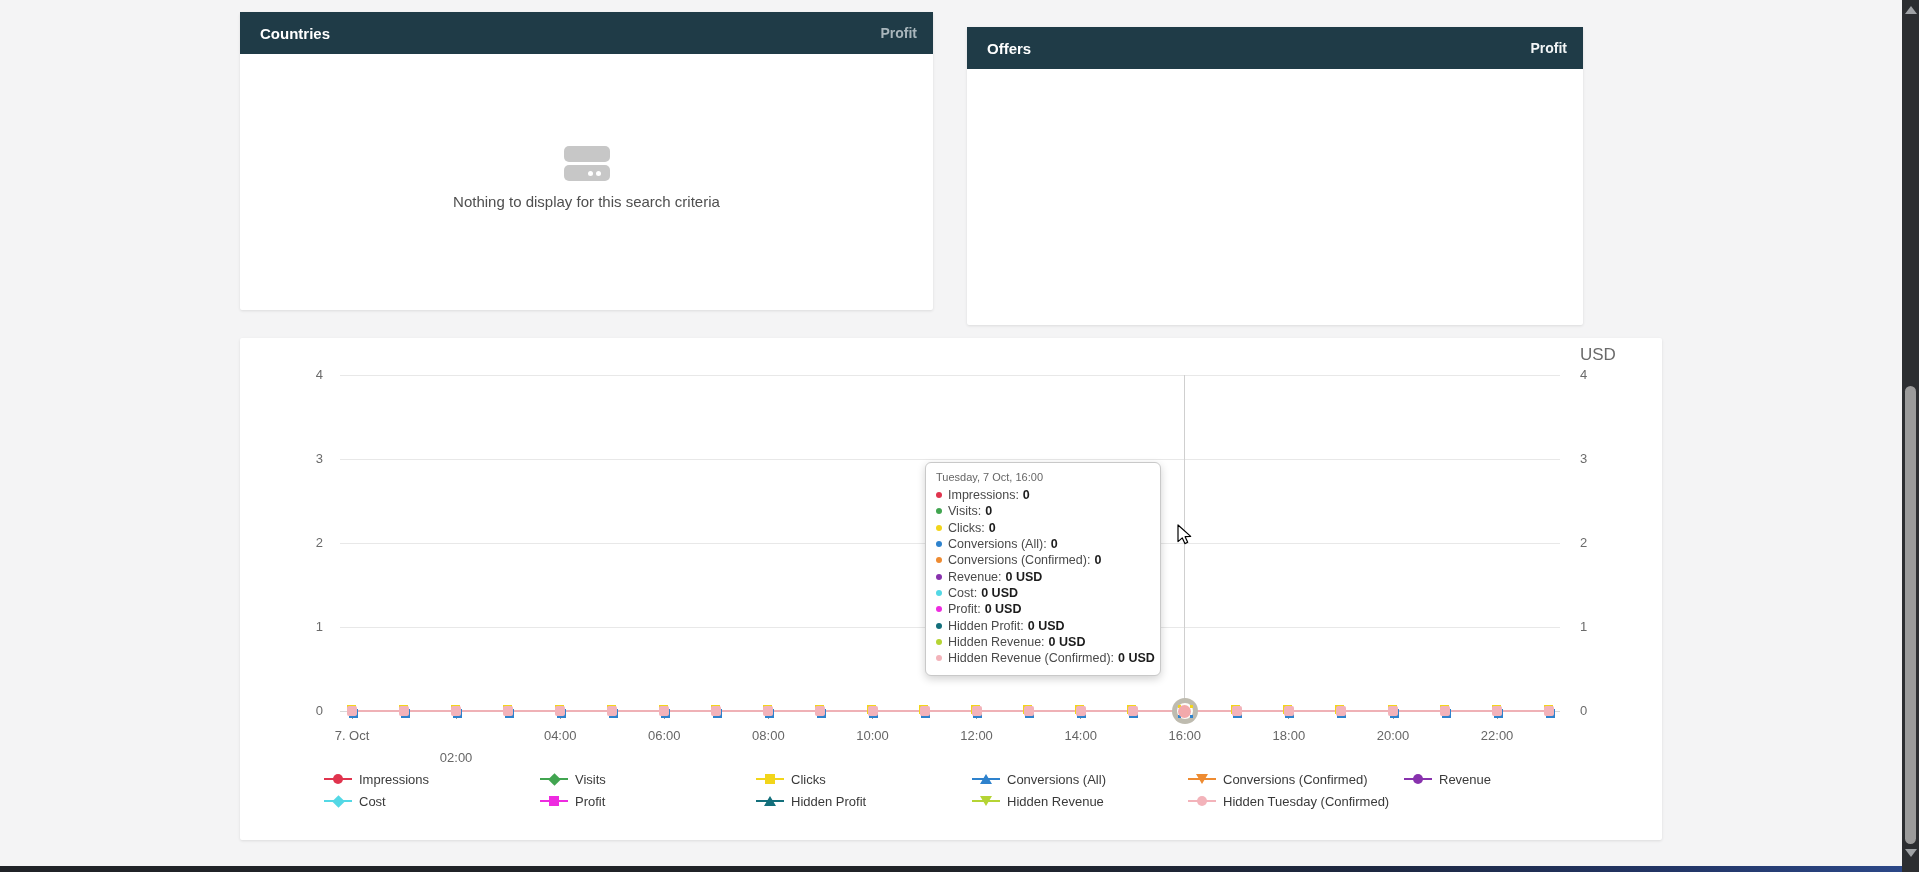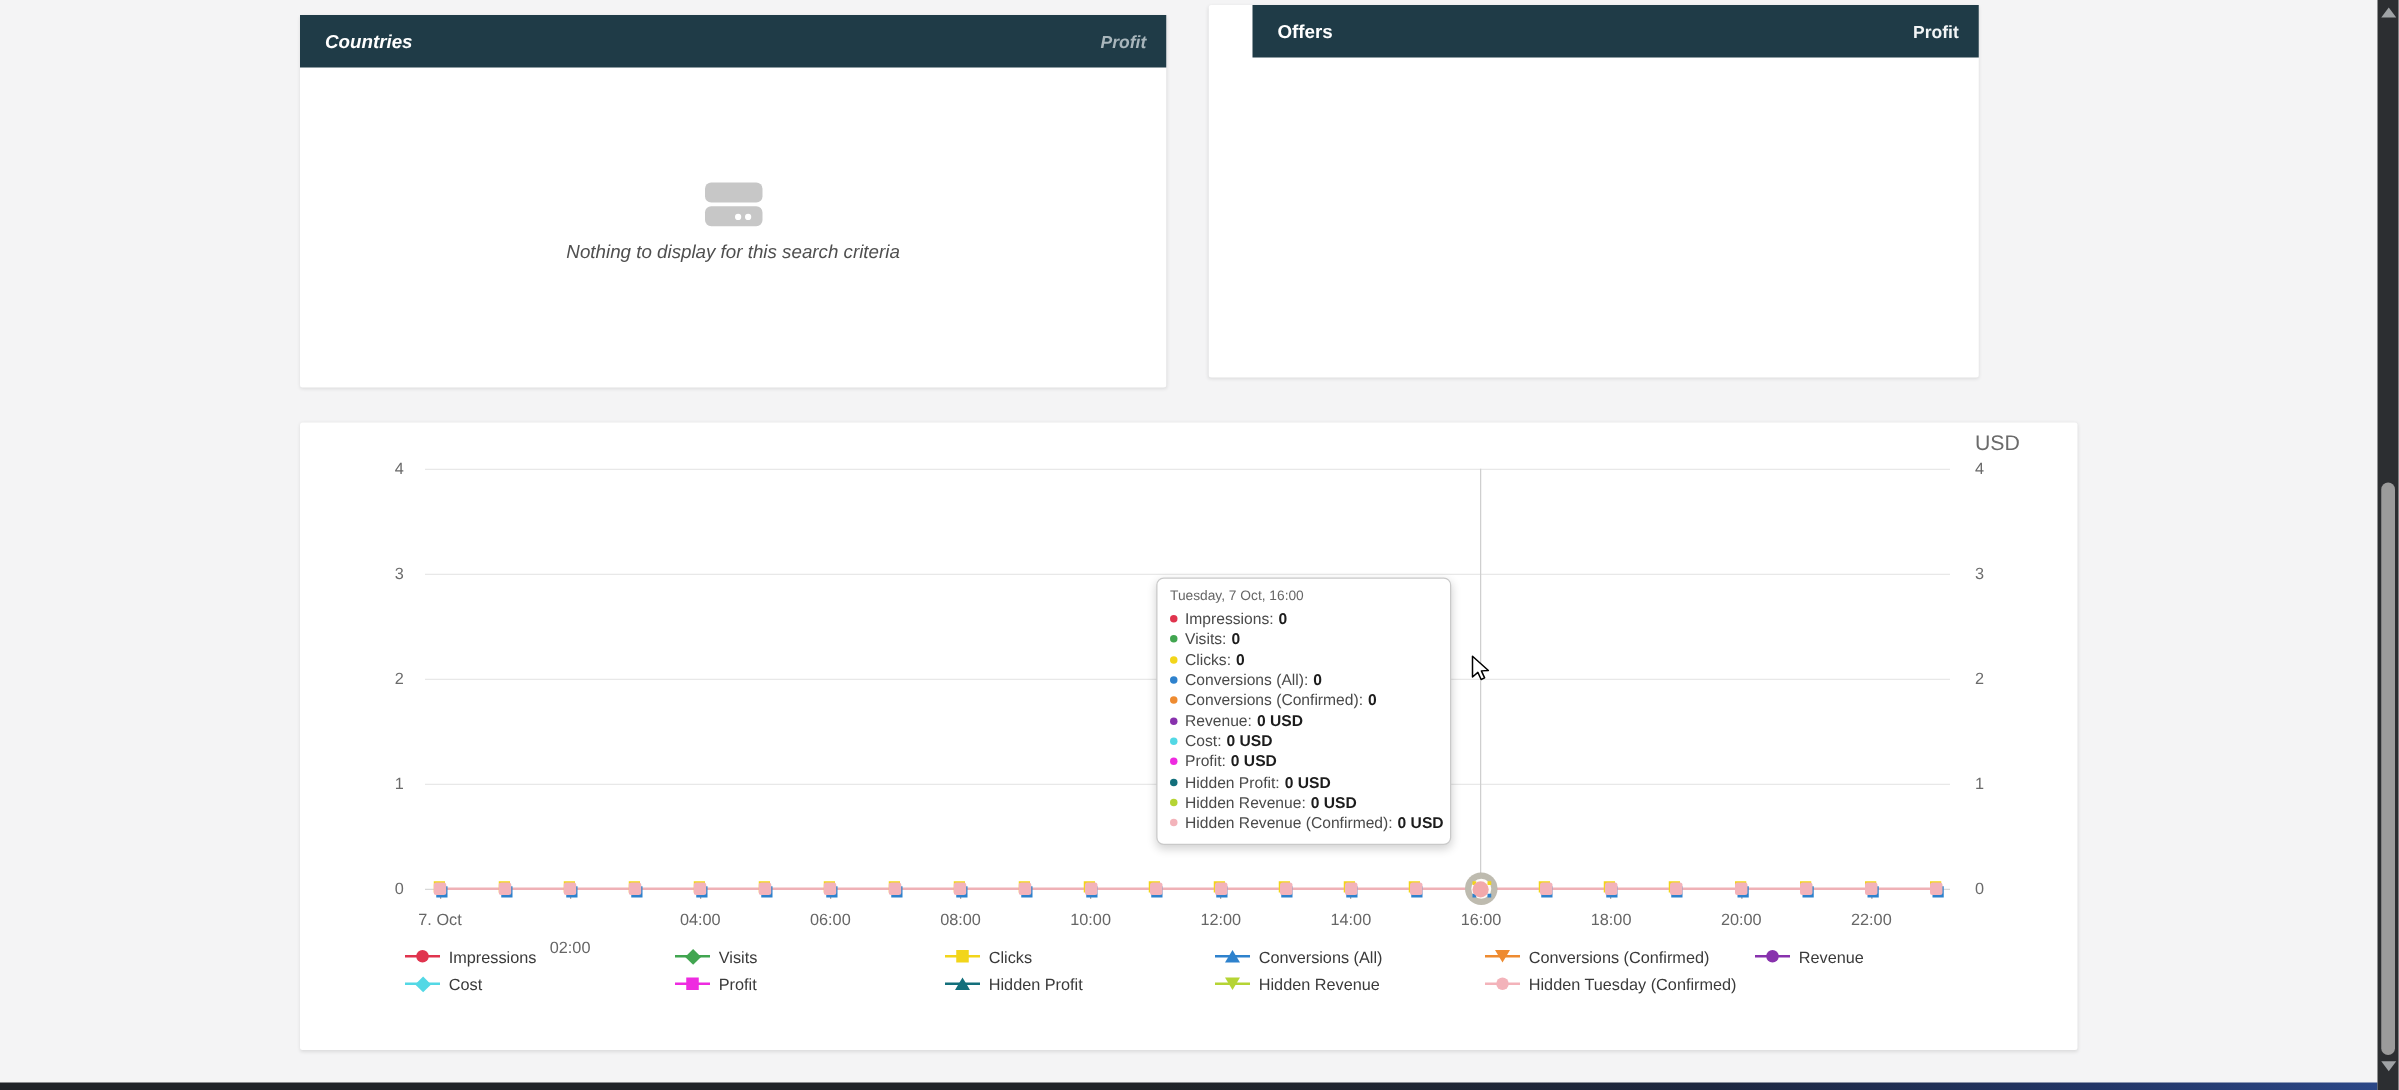--- a/index.html
+++ b/index.html
@@ -82,21 +82,21 @@
   .xlab { position:absolute; width:64px; text-align:center; font-size:13px; color:#666; }
   .halo {
     position:absolute; width:26px; height:26px; border-radius:50%;
     border:5px solid rgba(148,144,126,0.6); background:#fdfcf8; z-index:2;
   }
   .halo-dot { position:absolute; width:13px; height:13px; border-radius:50%; z-index:3; }
   .halo-speck { position:absolute; width:3px; height:3px; z-index:3; }
 
   
   .legend {
-    position:absolute; left:84px; top:416px;
+    position:absolute; left:84px; top:430px;
     display:grid; grid-template-columns:repeat(6,216px); grid-auto-rows:22px;
   }
   .legend-item { display:flex; align-items:center; cursor:pointer; }
   .lg-icon { position:relative; width:28px; height:14px; margin-right:7px; flex:none; }
   .lg-line { position:absolute; left:0; top:6px; width:28px; height:2px; }
   .lg-shape { position:absolute; }
   .lg-circle { width:10px; height:10px; border-radius:50%; left:9px; top:2px; }
   .lg-square { width:10px; height:10px; left:9px; top:2px; }
   .lg-diamond { width:9px; height:9px; left:10px; top:2.5px; transform:rotate(45deg); }
   .lg-tri-up { width:0; height:0; left:8px; top:1.5px;
@@ -141,37 +141,37 @@
   .vscroll-thumb {
     position:absolute; left:3px; top:386px; width:11px; height:458px;
     background:#9b9b9b; border-radius:6px; cursor:pointer;
   }
 
   .cursor { position:absolute; left:1172px; top:522px; z-index:10; pointer-events:none; }
 </style>
 </head>
 <body>
 
-<section class="card" style="left:240px; top:12px; width:693px; height:298px;font-style:italic;">
+<section class="card" style="left:240px; top:12px; width:693px; height:298px;">
   <div class="card-header">
     <span class="card-title">Countries</span>
     <span class="metric muted">Profit</span>
   </div>
   <div class="empty-state">
     <div class="empty-icon">
       <div class="r1"></div>
       <div class="r2"></div>
       <div class="dot d1"></div>
       <div class="dot d2"></div>
     </div>
     <div class="empty-text">Nothing to display for this search criteria</div>
   </div>
 </section>
 
-<section class="card" style="left:967px; top:4px; width:616px; height:298px;padding-left:35px;">
+<section class="card" style="left:967px; top:27px; width:616px; height:298px;">
   <div class="card-header">
     <span class="card-title">Offers</span>
     <span class="metric bright">Profit</span>
   </div>
 </section>
 
 <section class="card chart-card" id="chart">
   <div class="usd">USD</div>
   <div class="legend" id="legend">
       <div class="legend-item">

